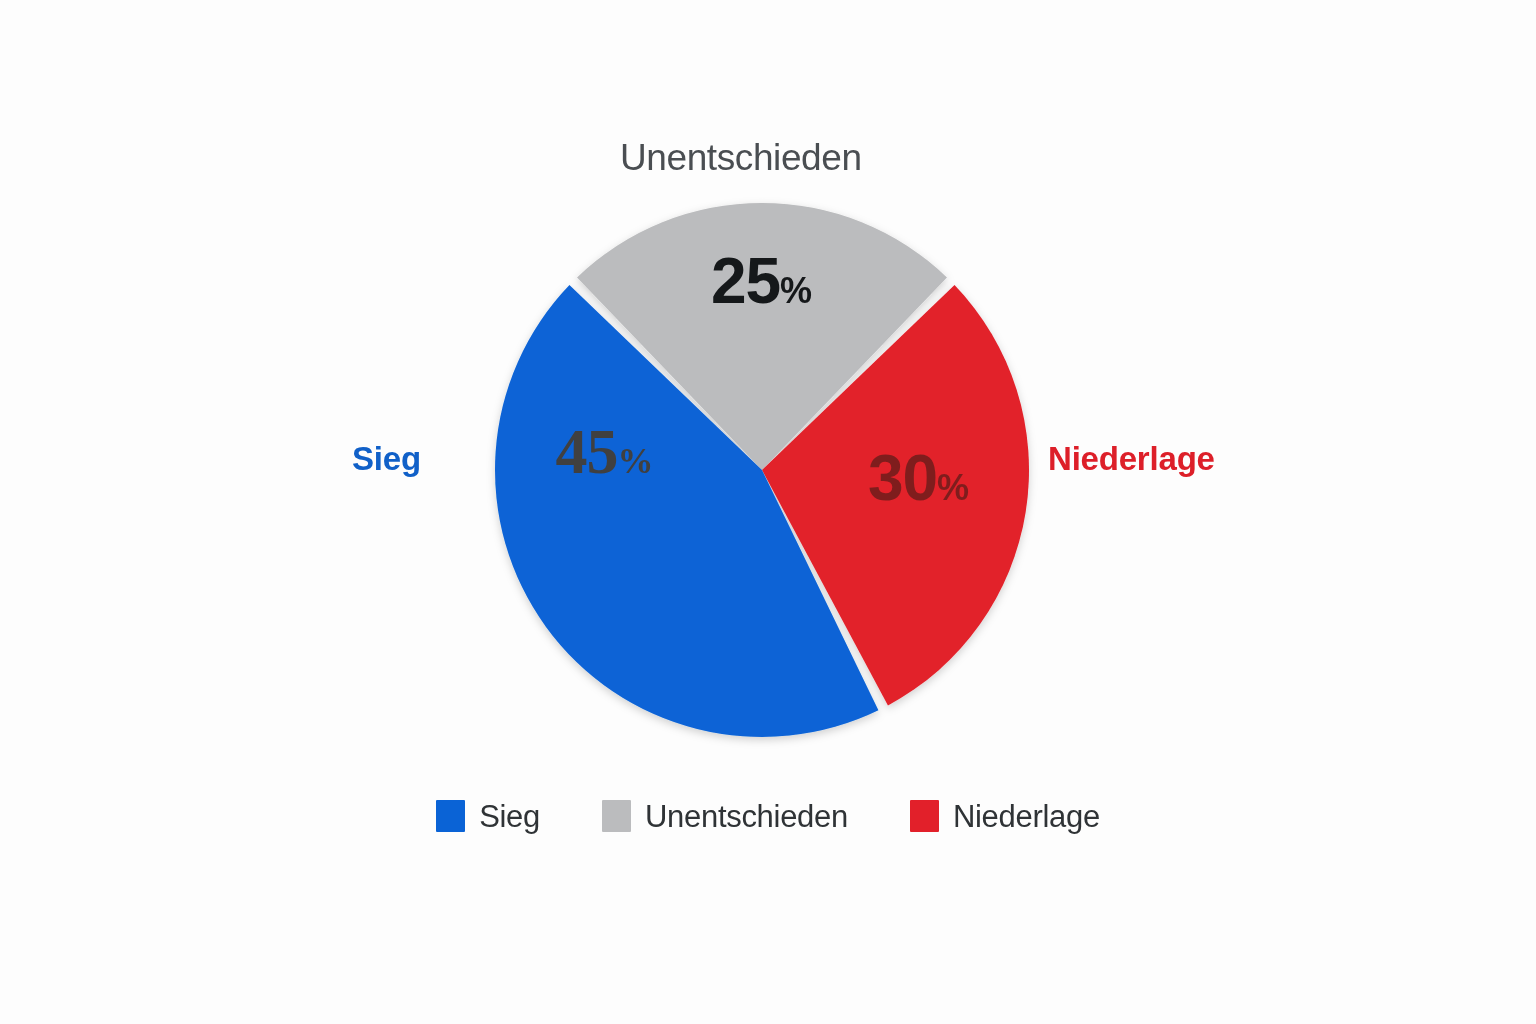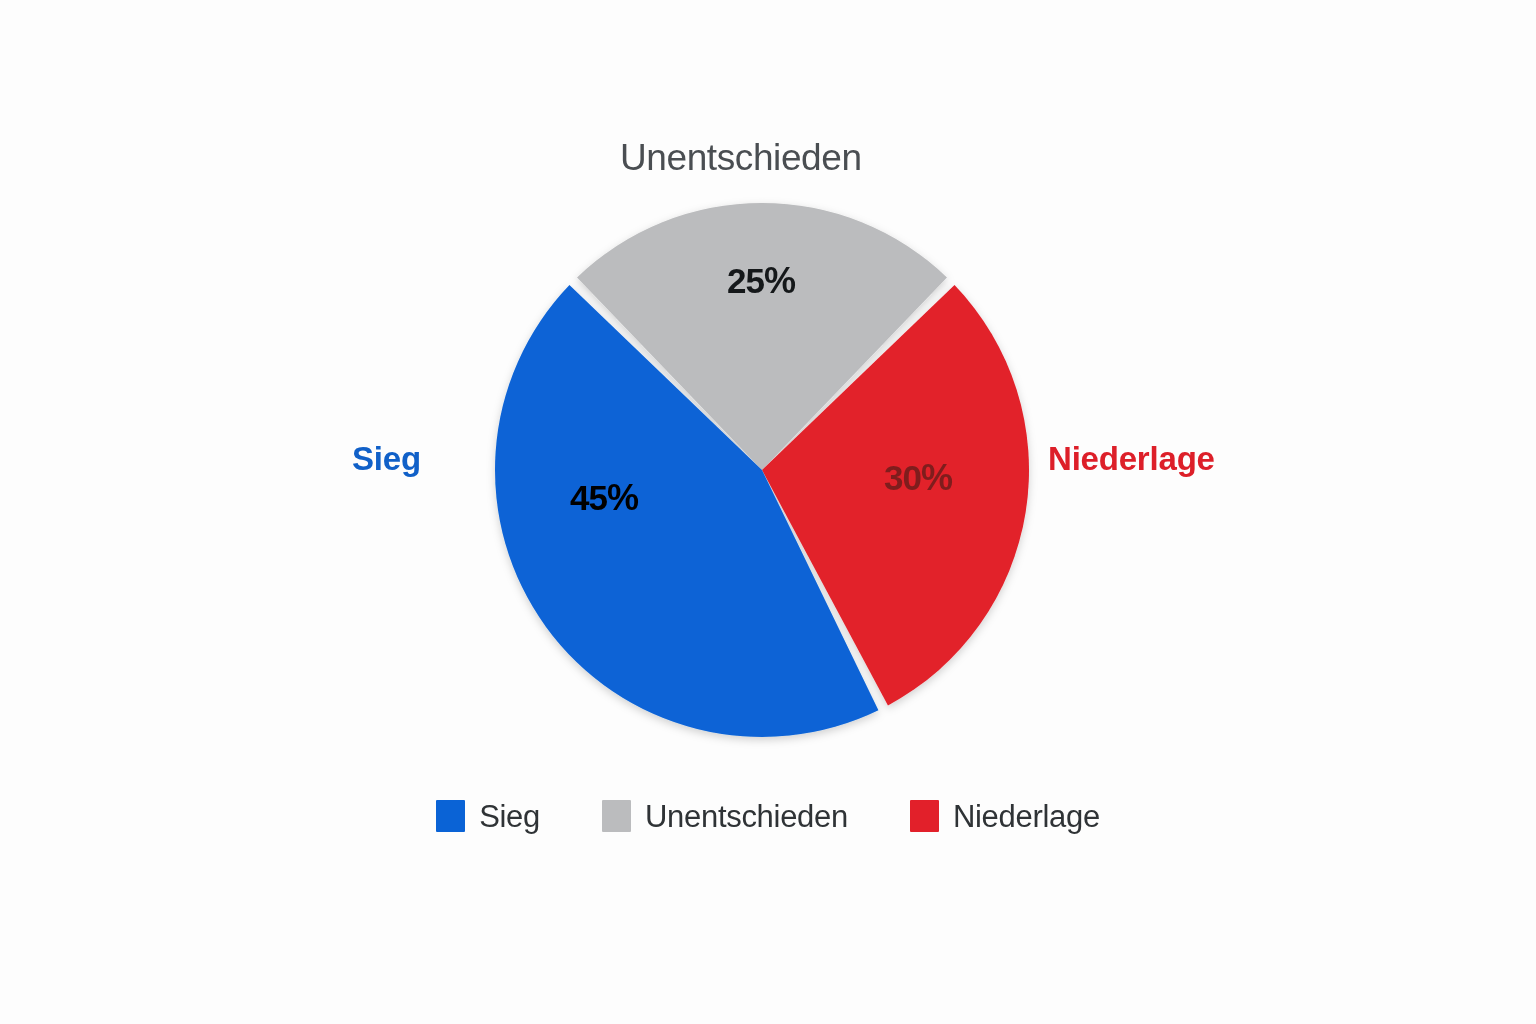--- a/index.html
+++ b/index.html
@@ -62,32 +62,33 @@
 
   
   .pct {
     position: absolute;
     white-space: nowrap;
     font-weight: bold;
     line-height: 1;
     letter-spacing: -1px;
     transform: translate(-50%, -50%);
   }
-  .pct .num { font-size: 35px; }
+  .pct .num { font-size: 64px; }
   .pct .sym { font-size: 36px; }
 
   #pct-unentschieden {
     left: 761px;
     top: 281px;
     color: #15181a;
   }
   #pct-sieg {
     left: 604px;
-    top: 498px;
-    color: #000000;
+    top: 452px;
+    color: #404040;
+    font-family: Liberation Serif, serif;
   }
   #pct-niederlage {
     left: 918px;
     top: 478px;
     color: #7f1d1d;
   }
 
   
   #legend {
     position: absolute;

